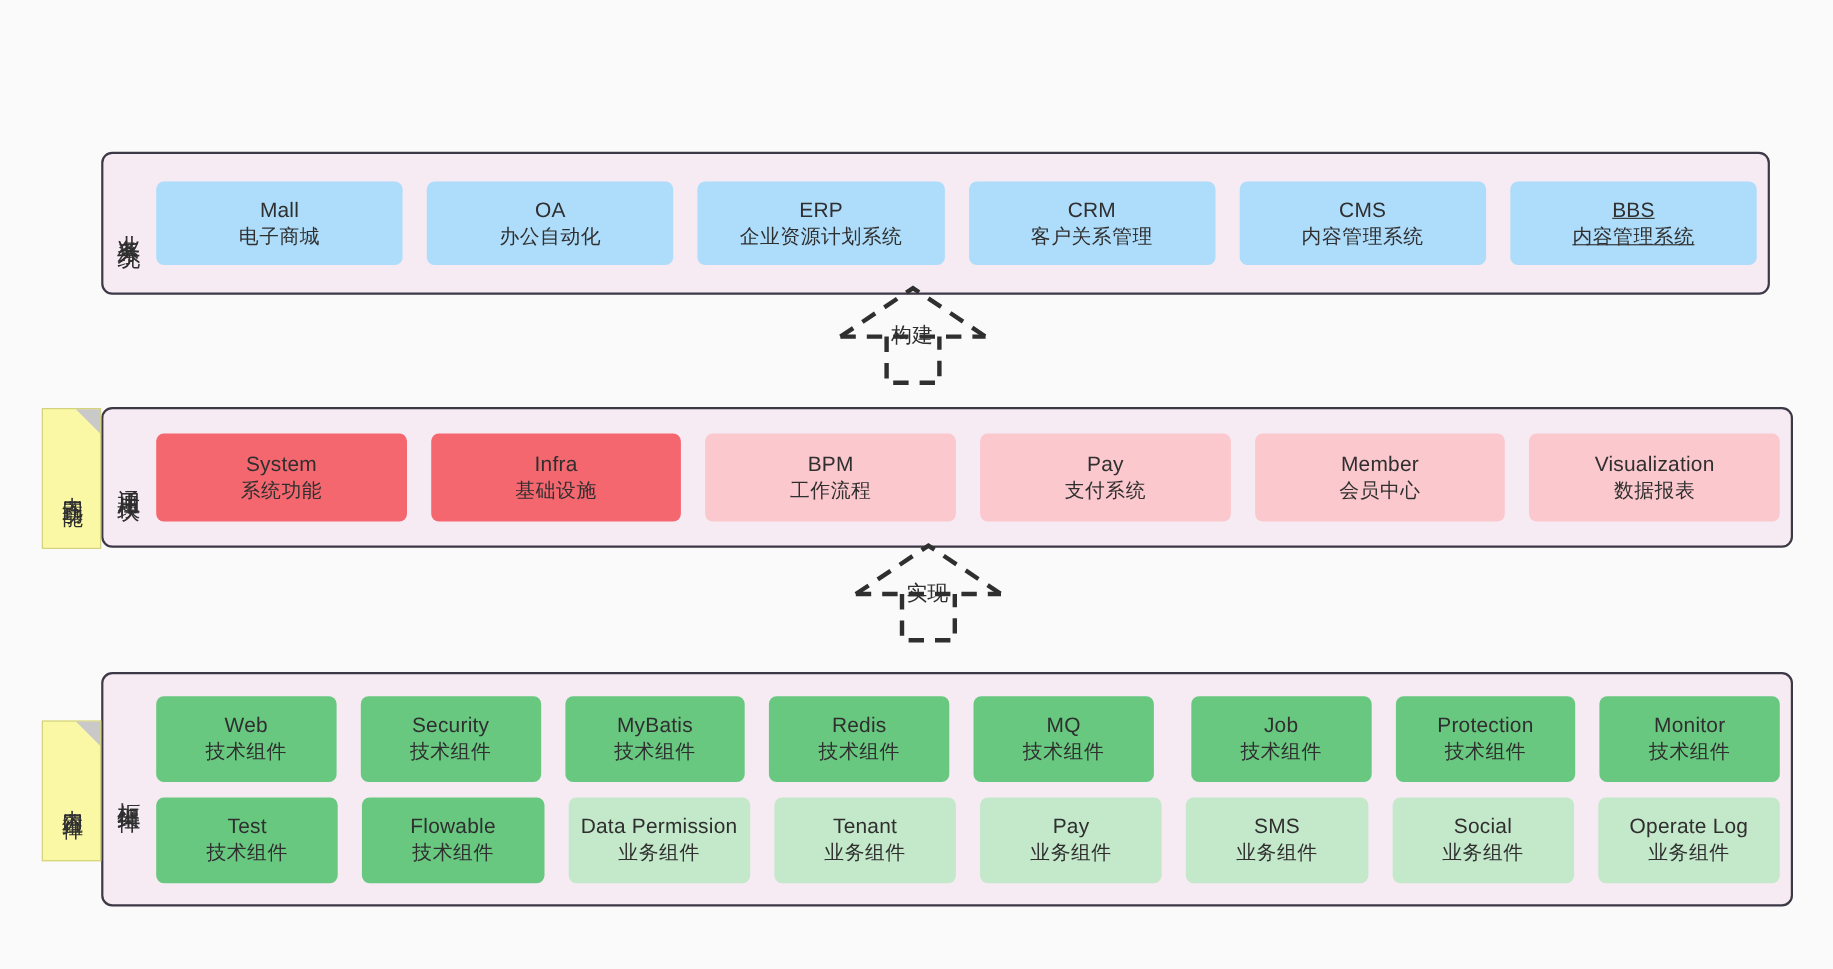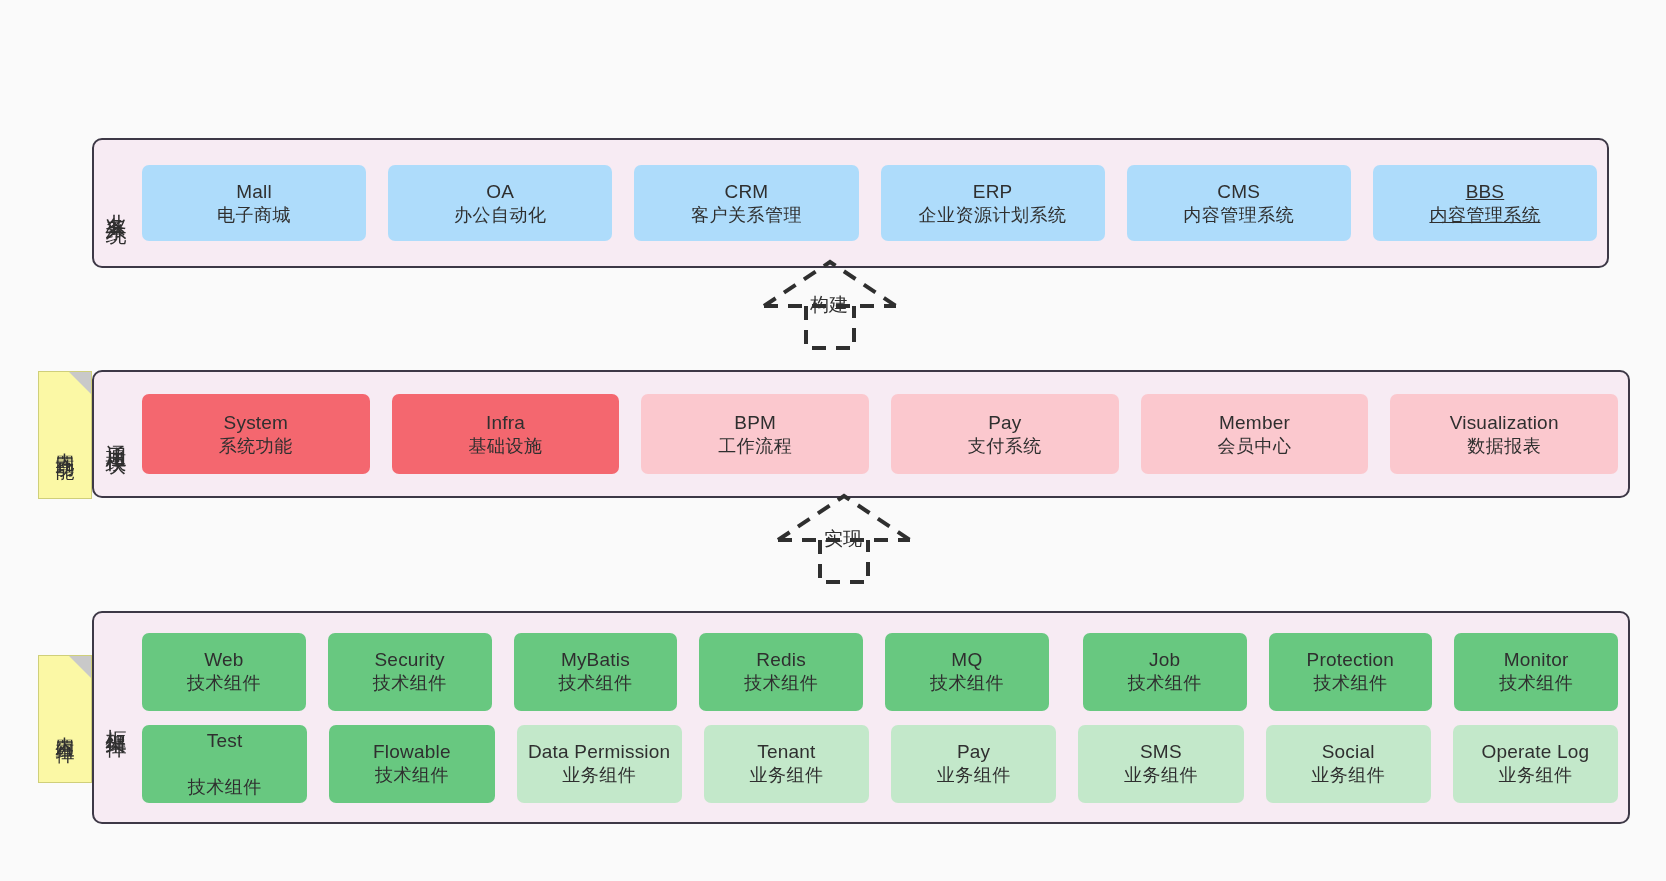--- a/index.html
+++ b/index.html
@@ -149,26 +149,26 @@
       <div class="node-row" id="row-business">
           <div class="node blue" style="min-height: 76px;">
             <div class="n-title">Mall</div>
             <div class="n-sub">电子商城</div>
           </div>
           <div class="node blue" style="min-height: 76px;">
             <div class="n-title">OA</div>
             <div class="n-sub">办公自动化</div>
           </div>
           <div class="node blue" style="min-height: 76px;">
+            <div class="n-title">ERP</div>
+            <div class="n-sub">企业资源计划系统</div>
+          </div>
+          <div class="node blue" style="min-height: 76px;">
             <div class="n-title">CRM</div>
             <div class="n-sub">客户关系管理</div>
-          </div>
-          <div class="node blue" style="min-height: 76px;">
-            <div class="n-title">ERP</div>
-            <div class="n-sub">企业资源计划系统</div>
           </div>
           <div class="node blue" style="min-height: 76px;">
             <div class="n-title">CMS</div>
             <div class="n-sub">内容管理系统</div>
           </div>
           <div class="node blue" style="min-height: 76px; text-decoration: underline;">
             <div class="n-title">BBS</div>
             <div class="n-sub">内容管理系统</div>
           </div>
         </div>
@@ -253,21 +253,21 @@
           <div class="node green" style="min-height: 78px;">
             <div class="n-title">Protection</div>
             <div class="n-sub">技术组件</div>
           </div>
           <div class="node green" style="min-height: 78px;">
             <div class="n-title">Monitor</div>
             <div class="n-sub">技术组件</div>
           </div>
         </div>
       <div class="node-row" id="row-fw-2">
-          <div class="node green" style="min-height: 78px; justify-content: space-between;">
+          <div class="node green" style="min-height: 78px;">
             <div class="n-title">Test</div>
             <div class="n-sub">技术组件</div>
           </div>
           <div class="node green" style="min-height: 78px;">
             <div class="n-title">Flowable</div>
             <div class="n-sub">技术组件</div>
           </div>
           <div class="node greenlight" style="min-height: 78px;">
             <div class="n-title">Data Permission</div>
             <div class="n-sub">业务组件</div>

